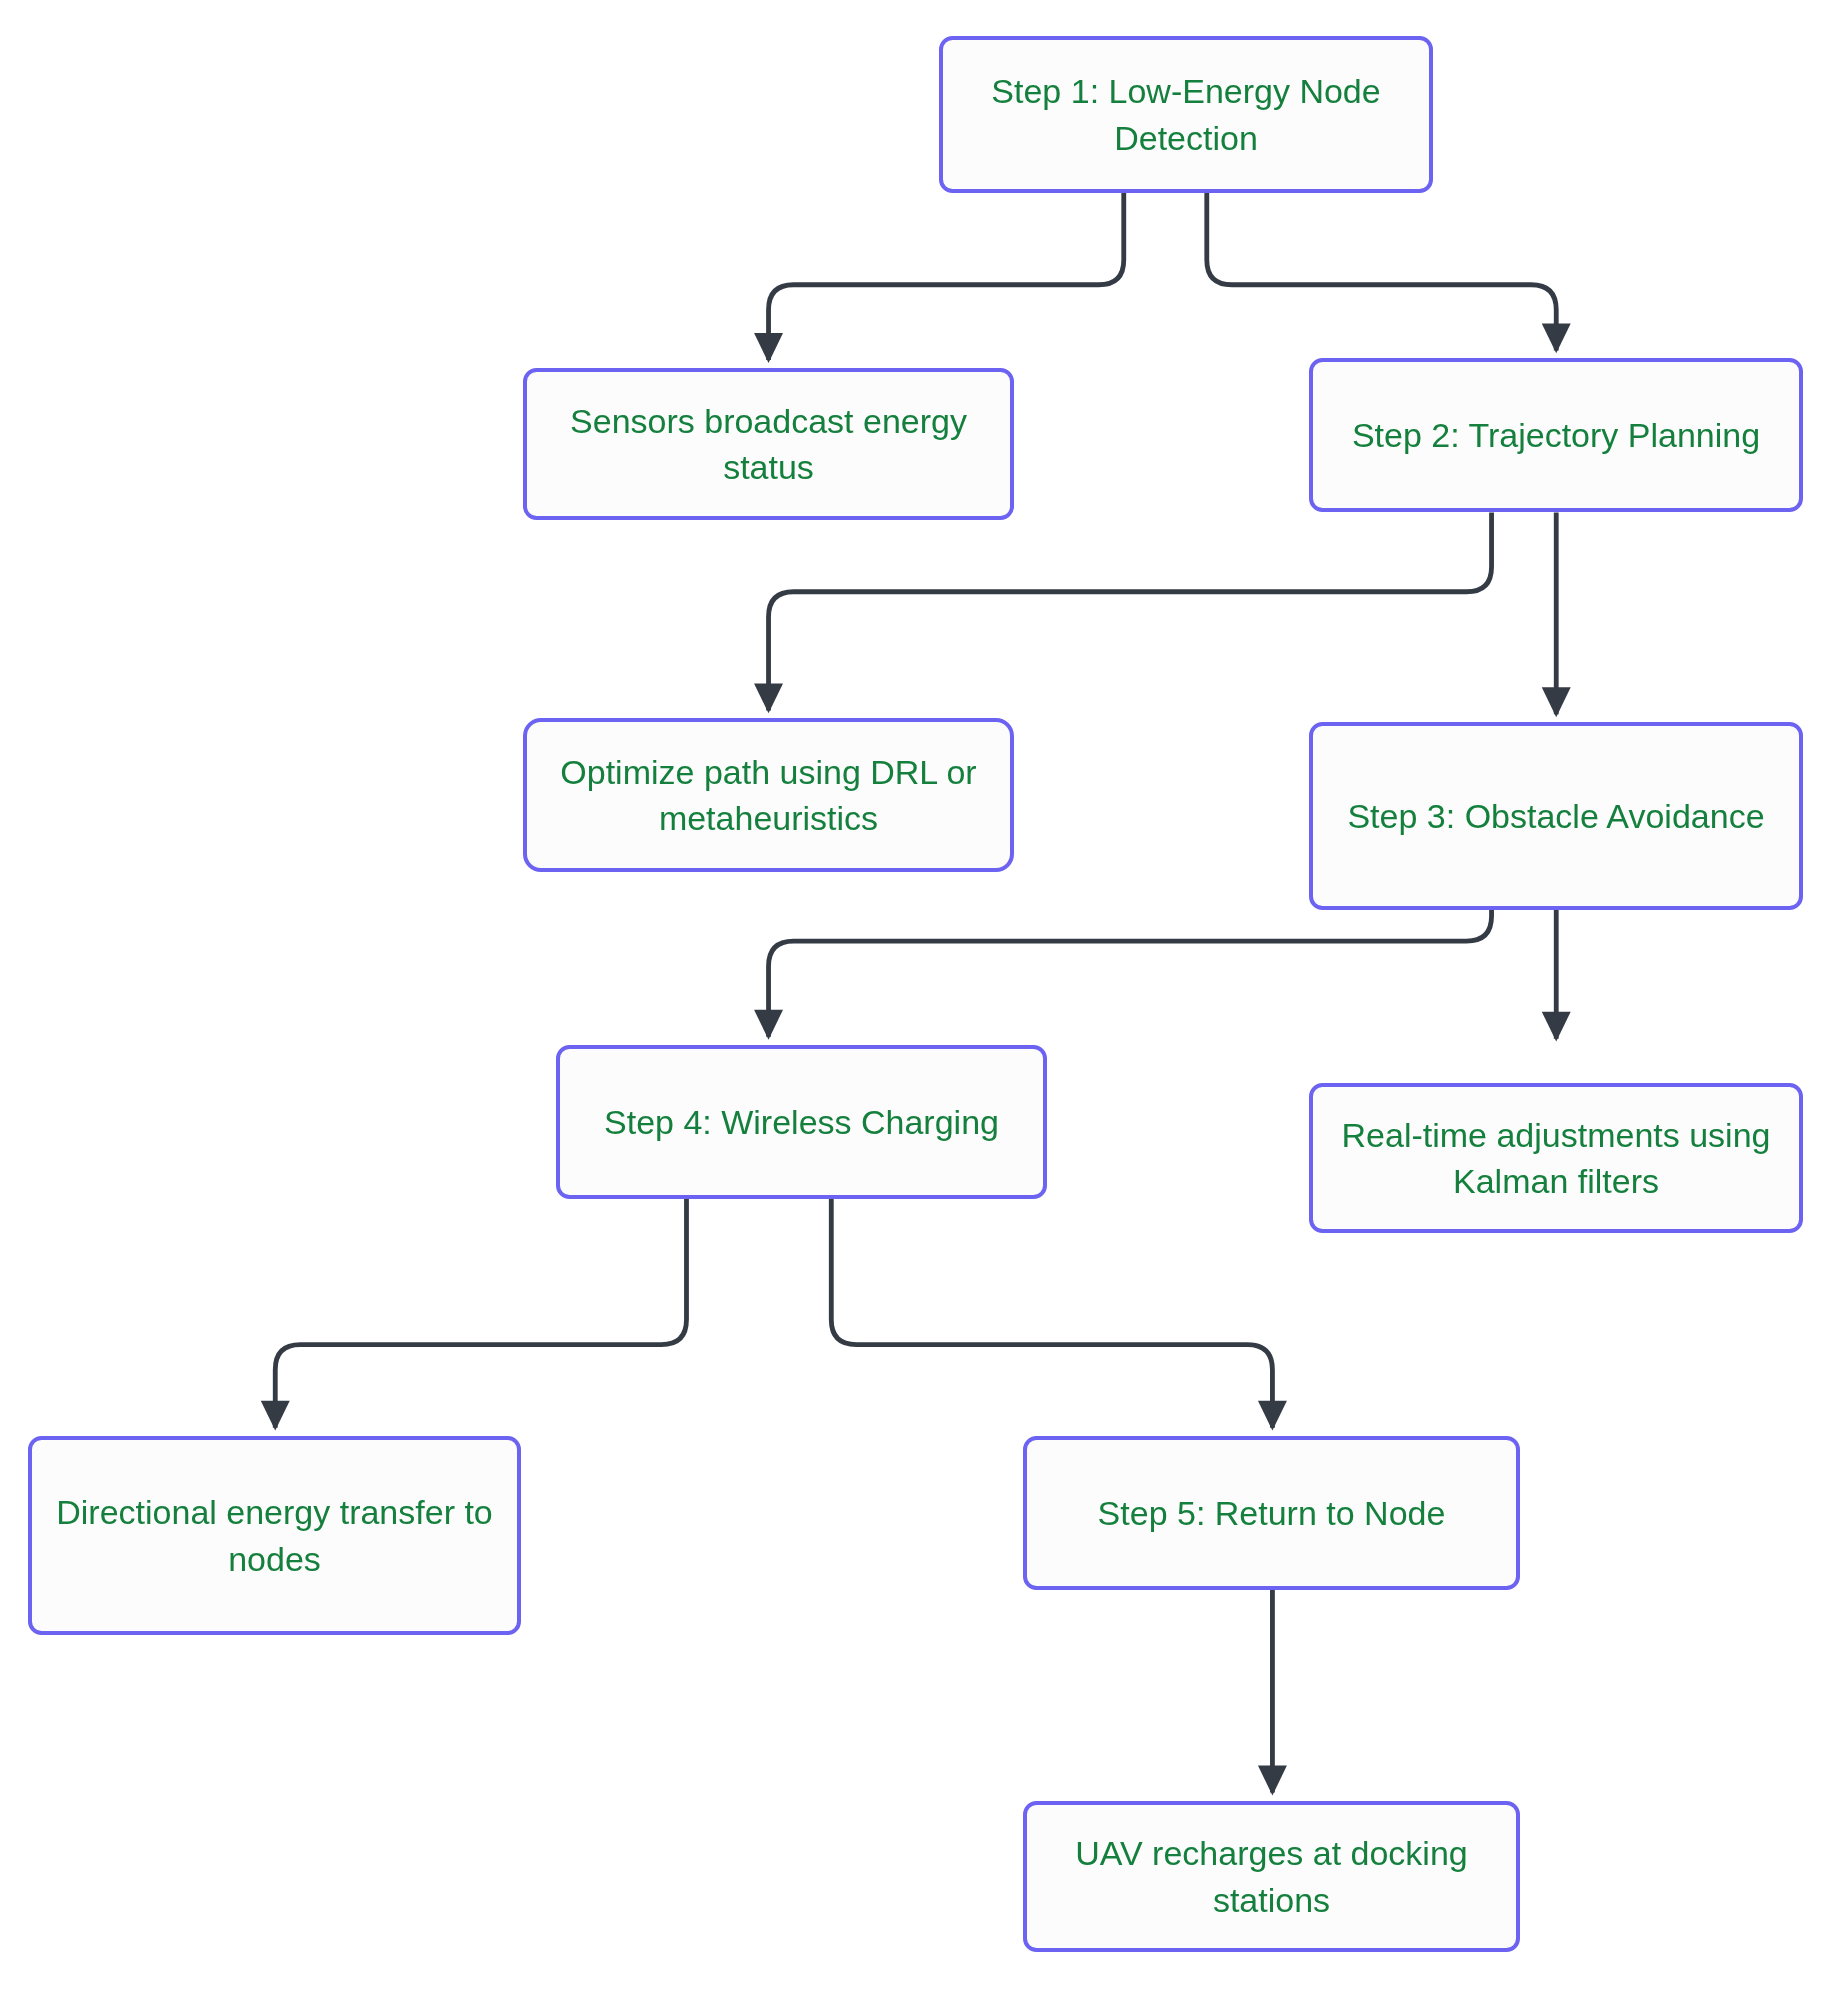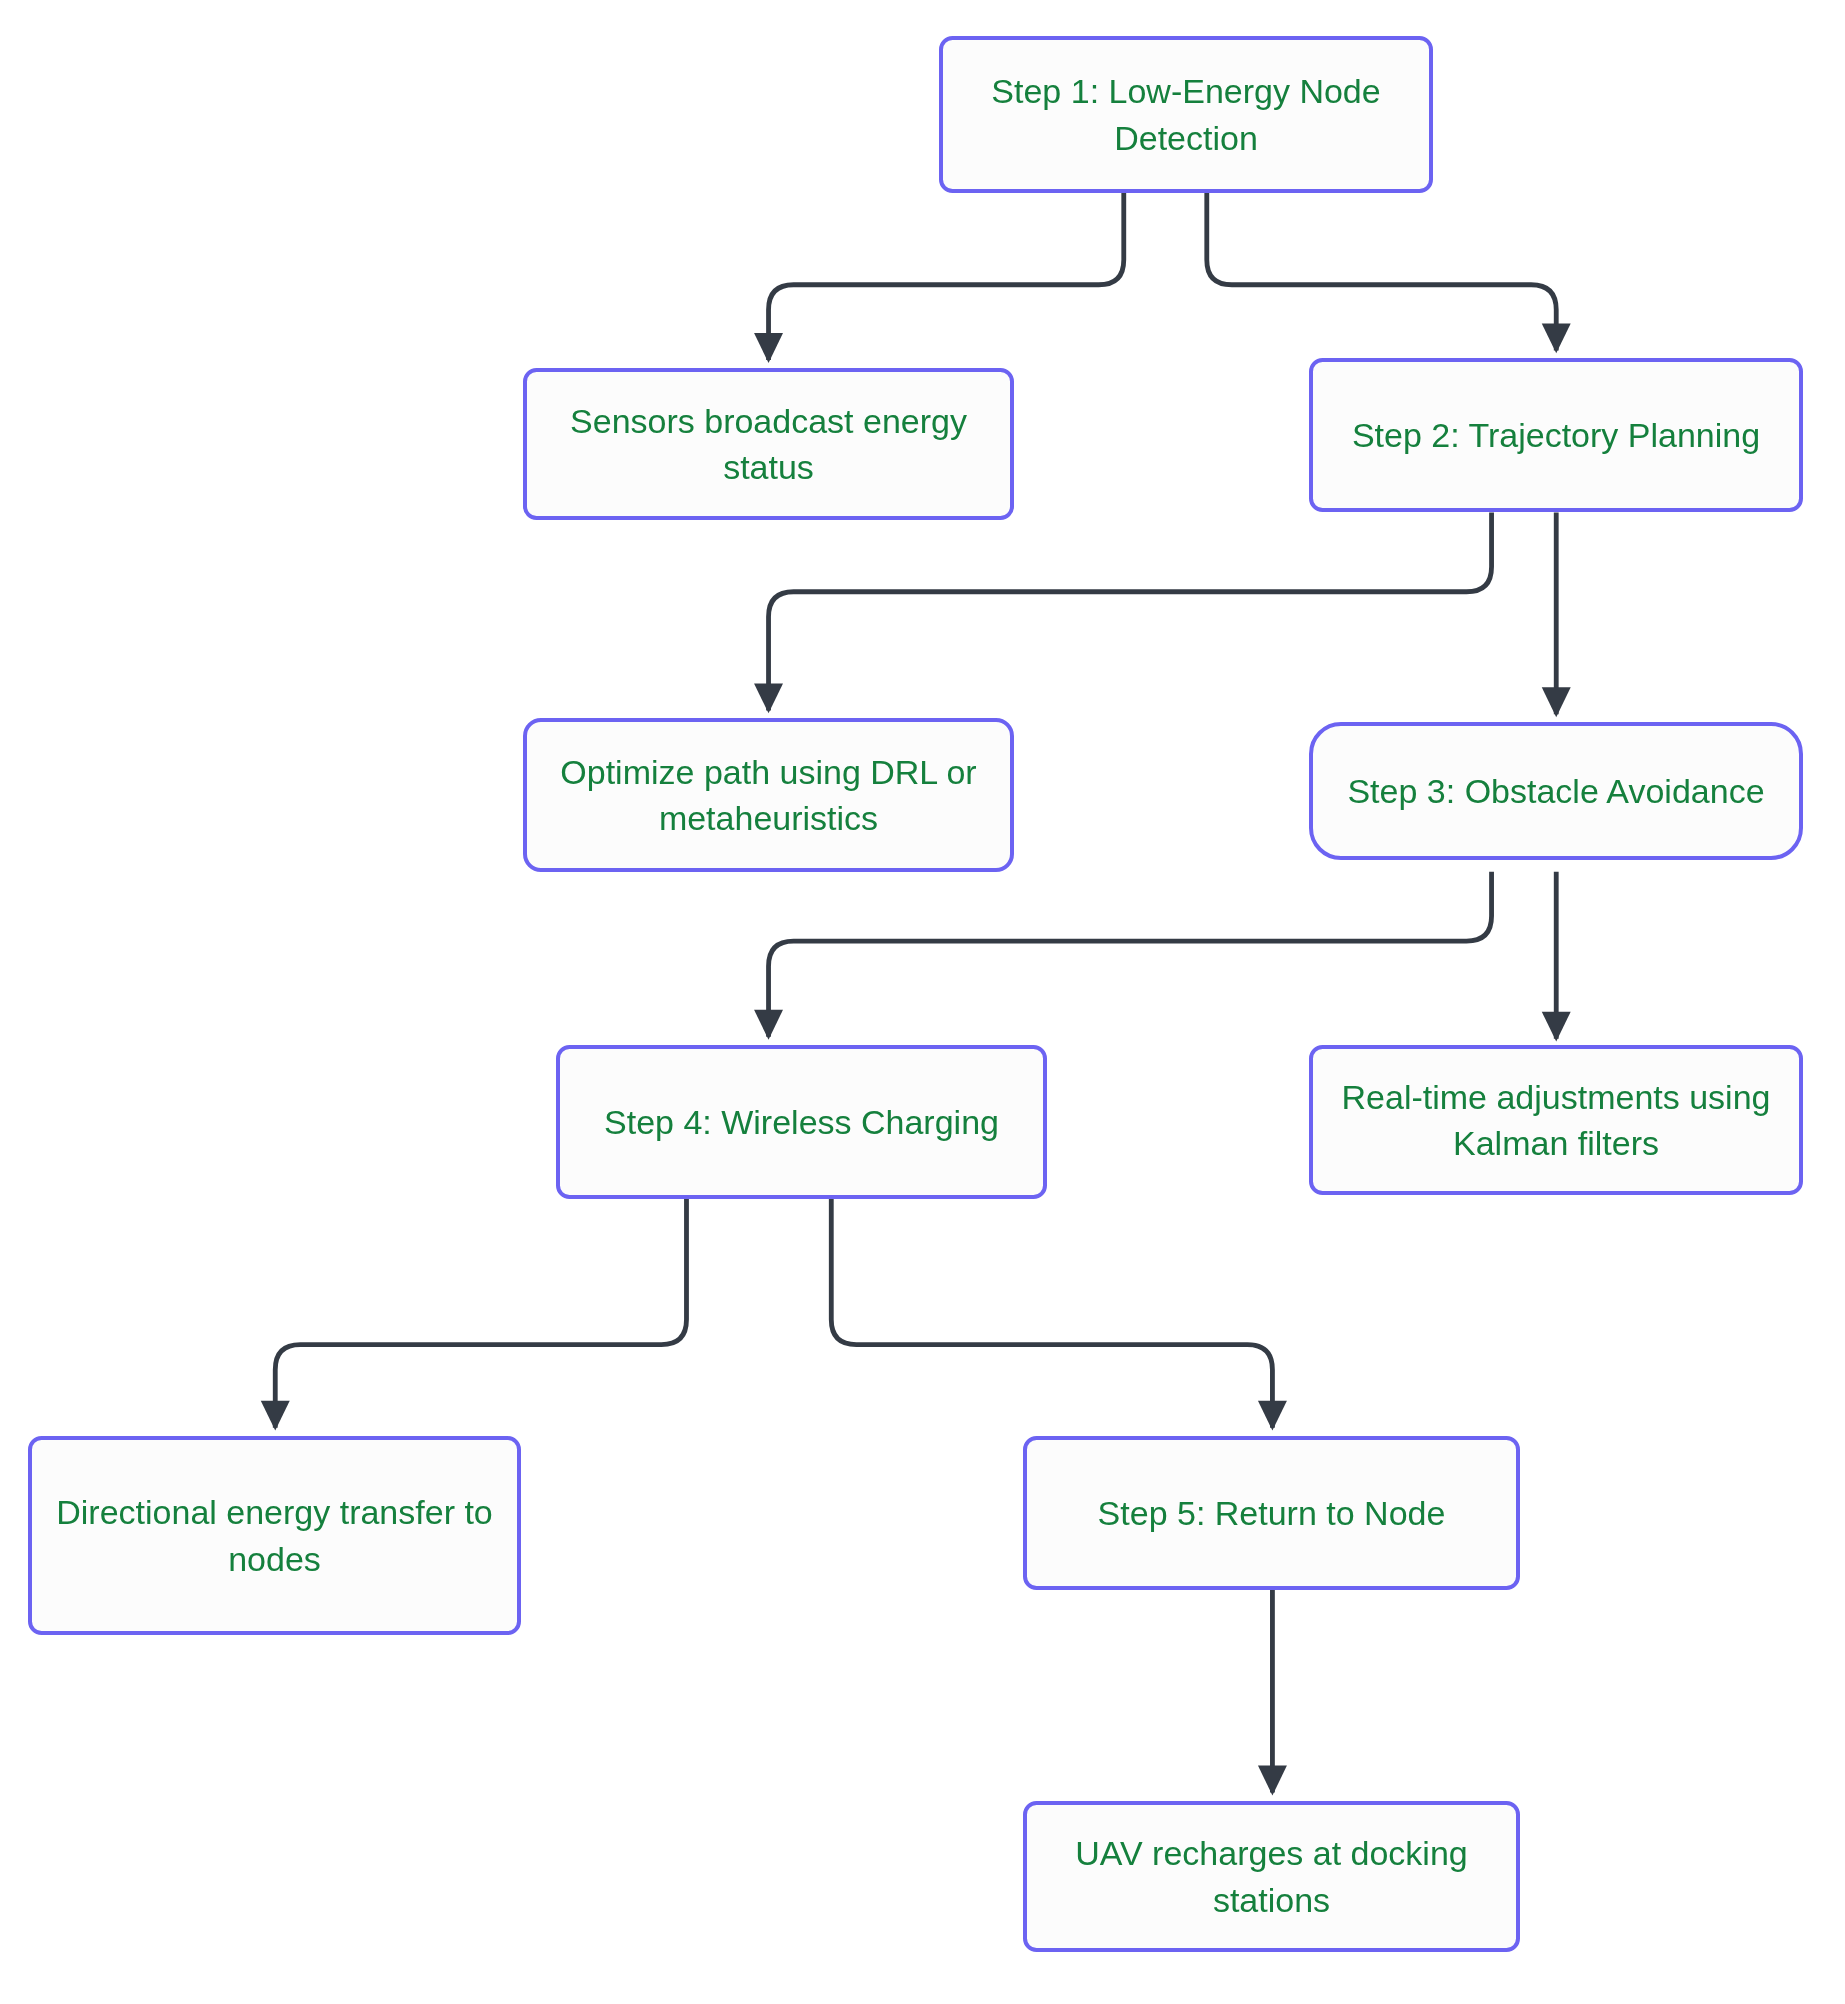--- a/index.html
+++ b/index.html
@@ -79,29 +79,29 @@
   </div>
 
   <div class="flow-node" style="left:1309px; top:358px; width:494px; height:154px;">
     <span class="label">Step 2: Trajectory Planning</span>
   </div>
 
   <div class="flow-node" style="left:523px; top:718px; width:491px; height:154px;border-radius:18px;">
     <span class="label">Optimize path using DRL or metaheuristics</span>
   </div>
 
-  <div class="flow-node" style="left:1309px; top:722px; width:494px; height:138px;border-radius:32px;">
+  <div class="flow-node" style="left:1309px; top:722px; width:494px; height:188px;">
     <span class="label">Step 3: Obstacle Avoidance</span>
   </div>
 
   <div class="flow-node" style="left:523px; top:1045px; width:491px; height:154px;margin-left:33px;">
     <span class="label">Step 4: Wireless Charging</span>
   </div>
 
-  <div class="flow-node" style="left:1309px; top:1045px; width:494px; height:150px;">
+  <div class="flow-node" style="left:1309px; top:1083px; width:494px; height:150px;">
     <span class="label">Real-time adjustments using Kalman filters</span>
   </div>
 
   <div class="flow-node" style="left:28px; top:1436px; width:493px; height:199px;align-items:center;">
     <span class="label">Directional energy transfer to nodes</span>
   </div>
 
   <div class="flow-node" style="left:1023px; top:1436px; width:497px; height:154px;">
     <span class="label">Step 5: Return to Node</span>
   </div>

